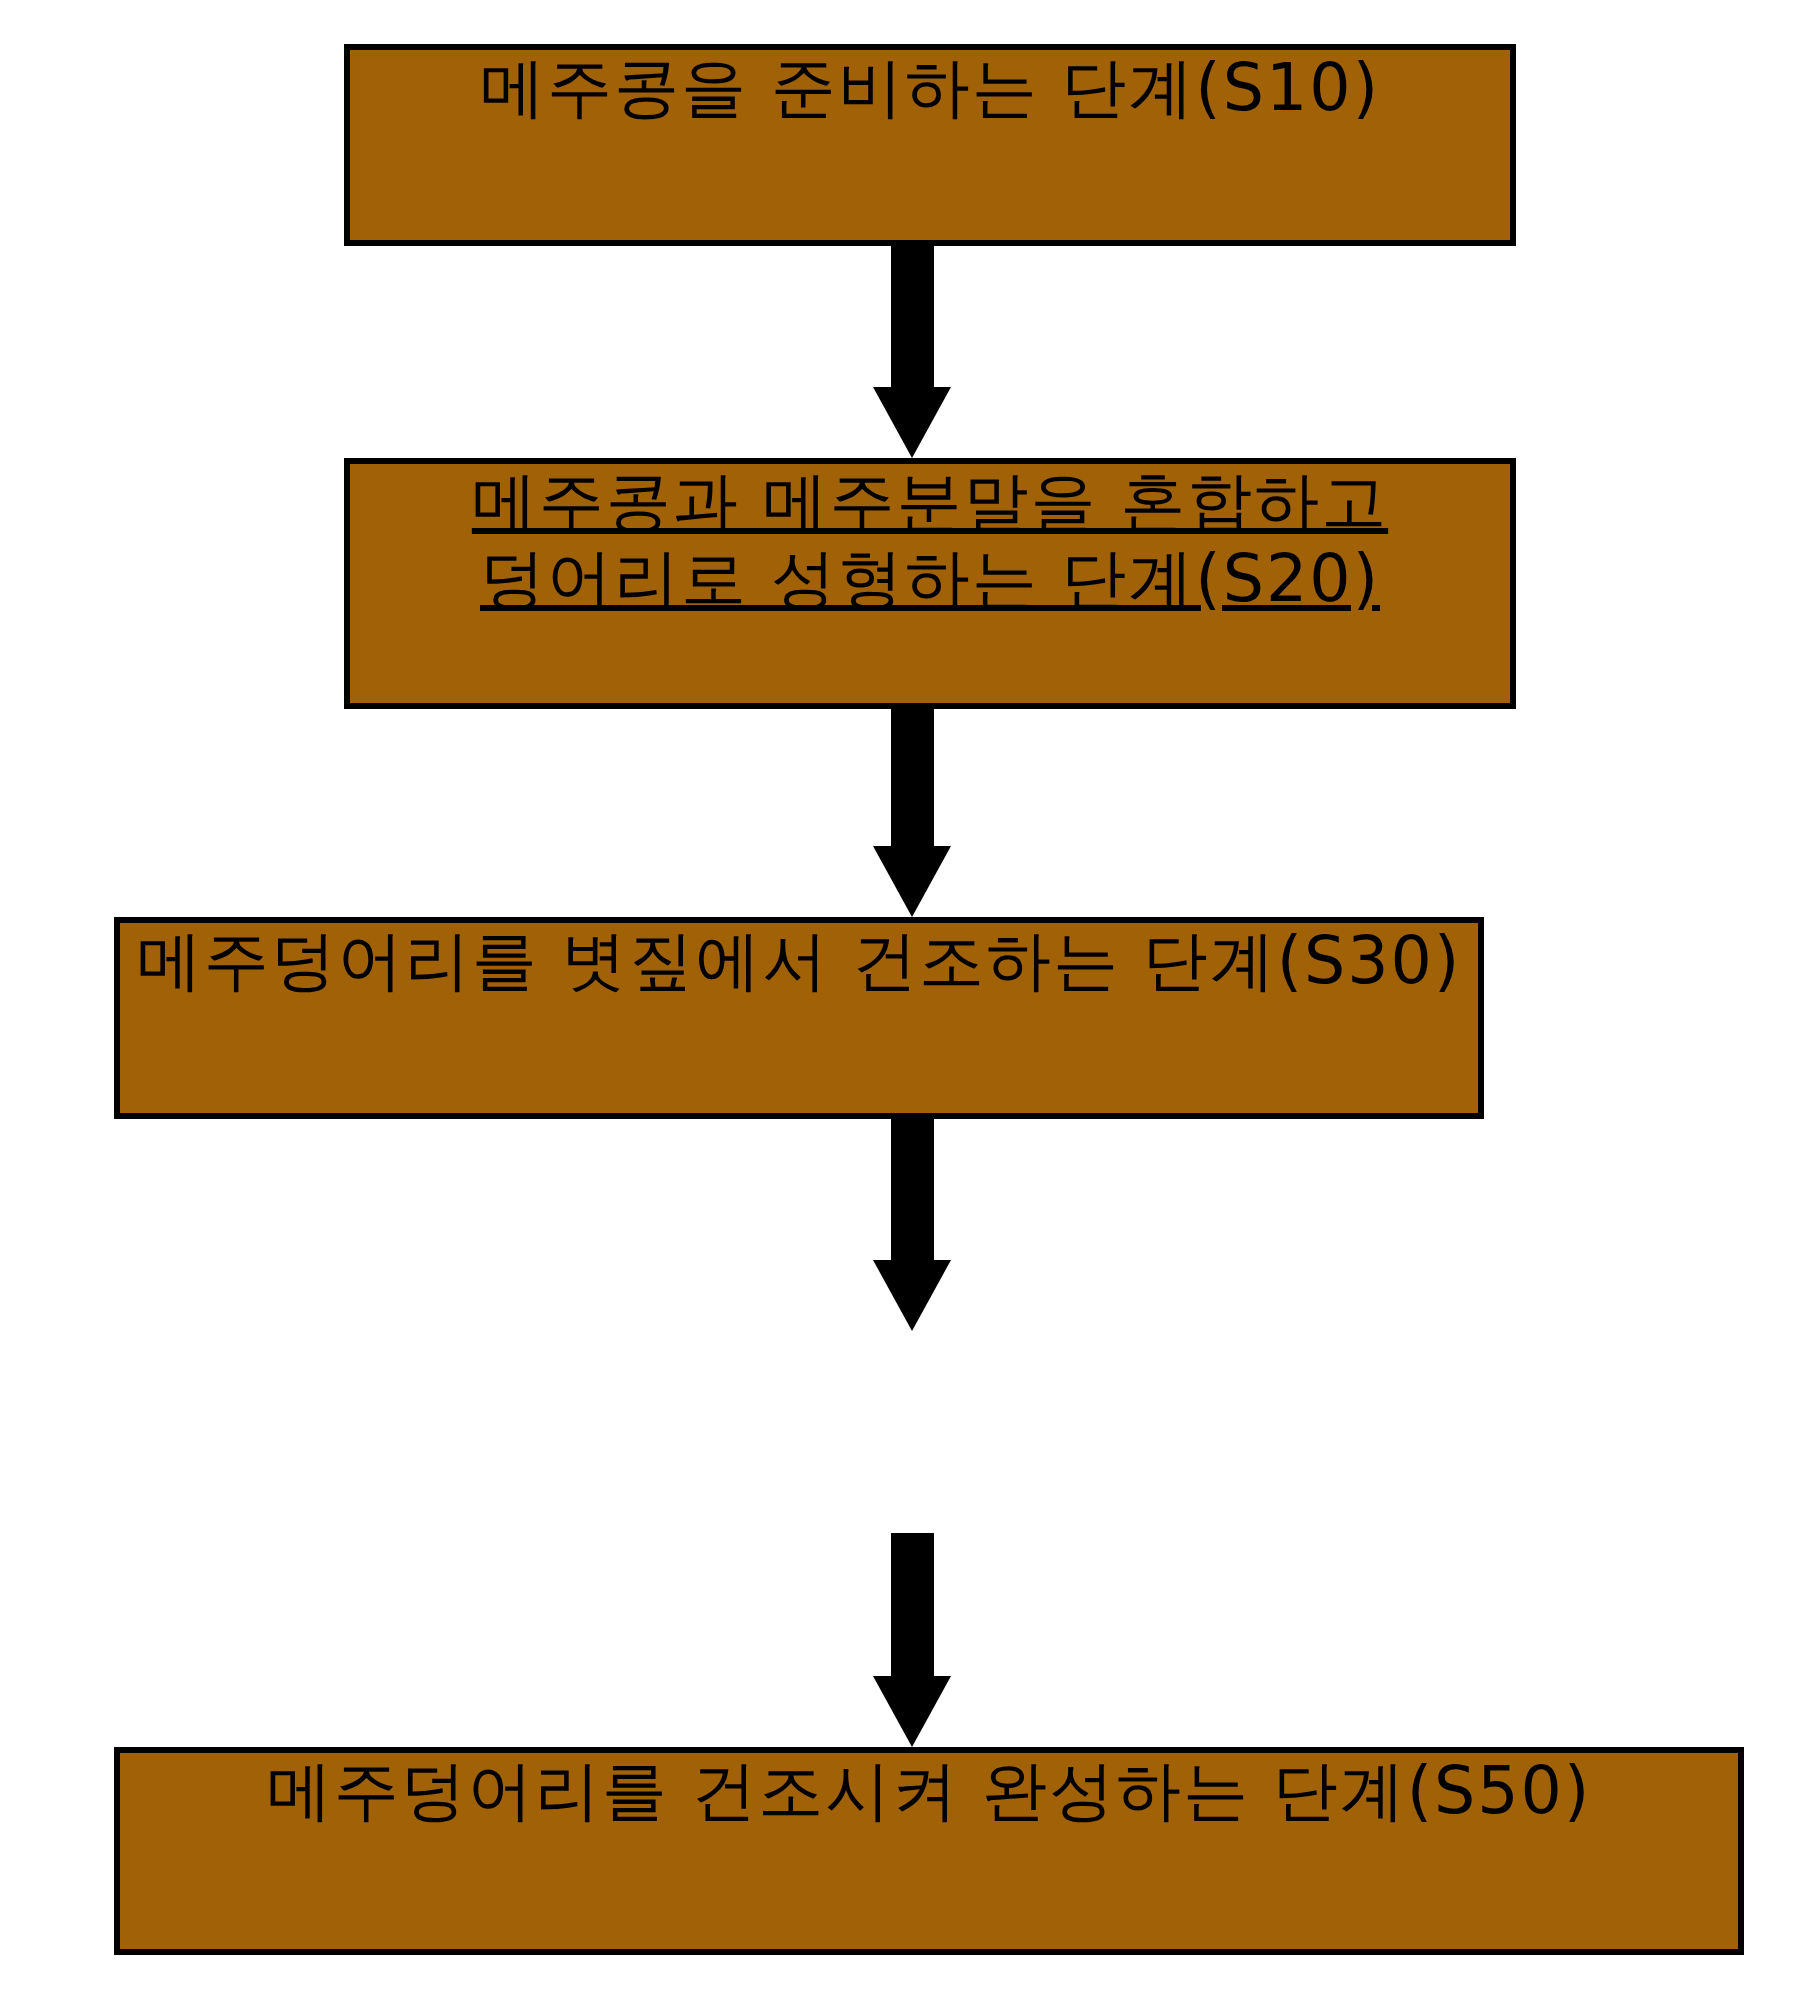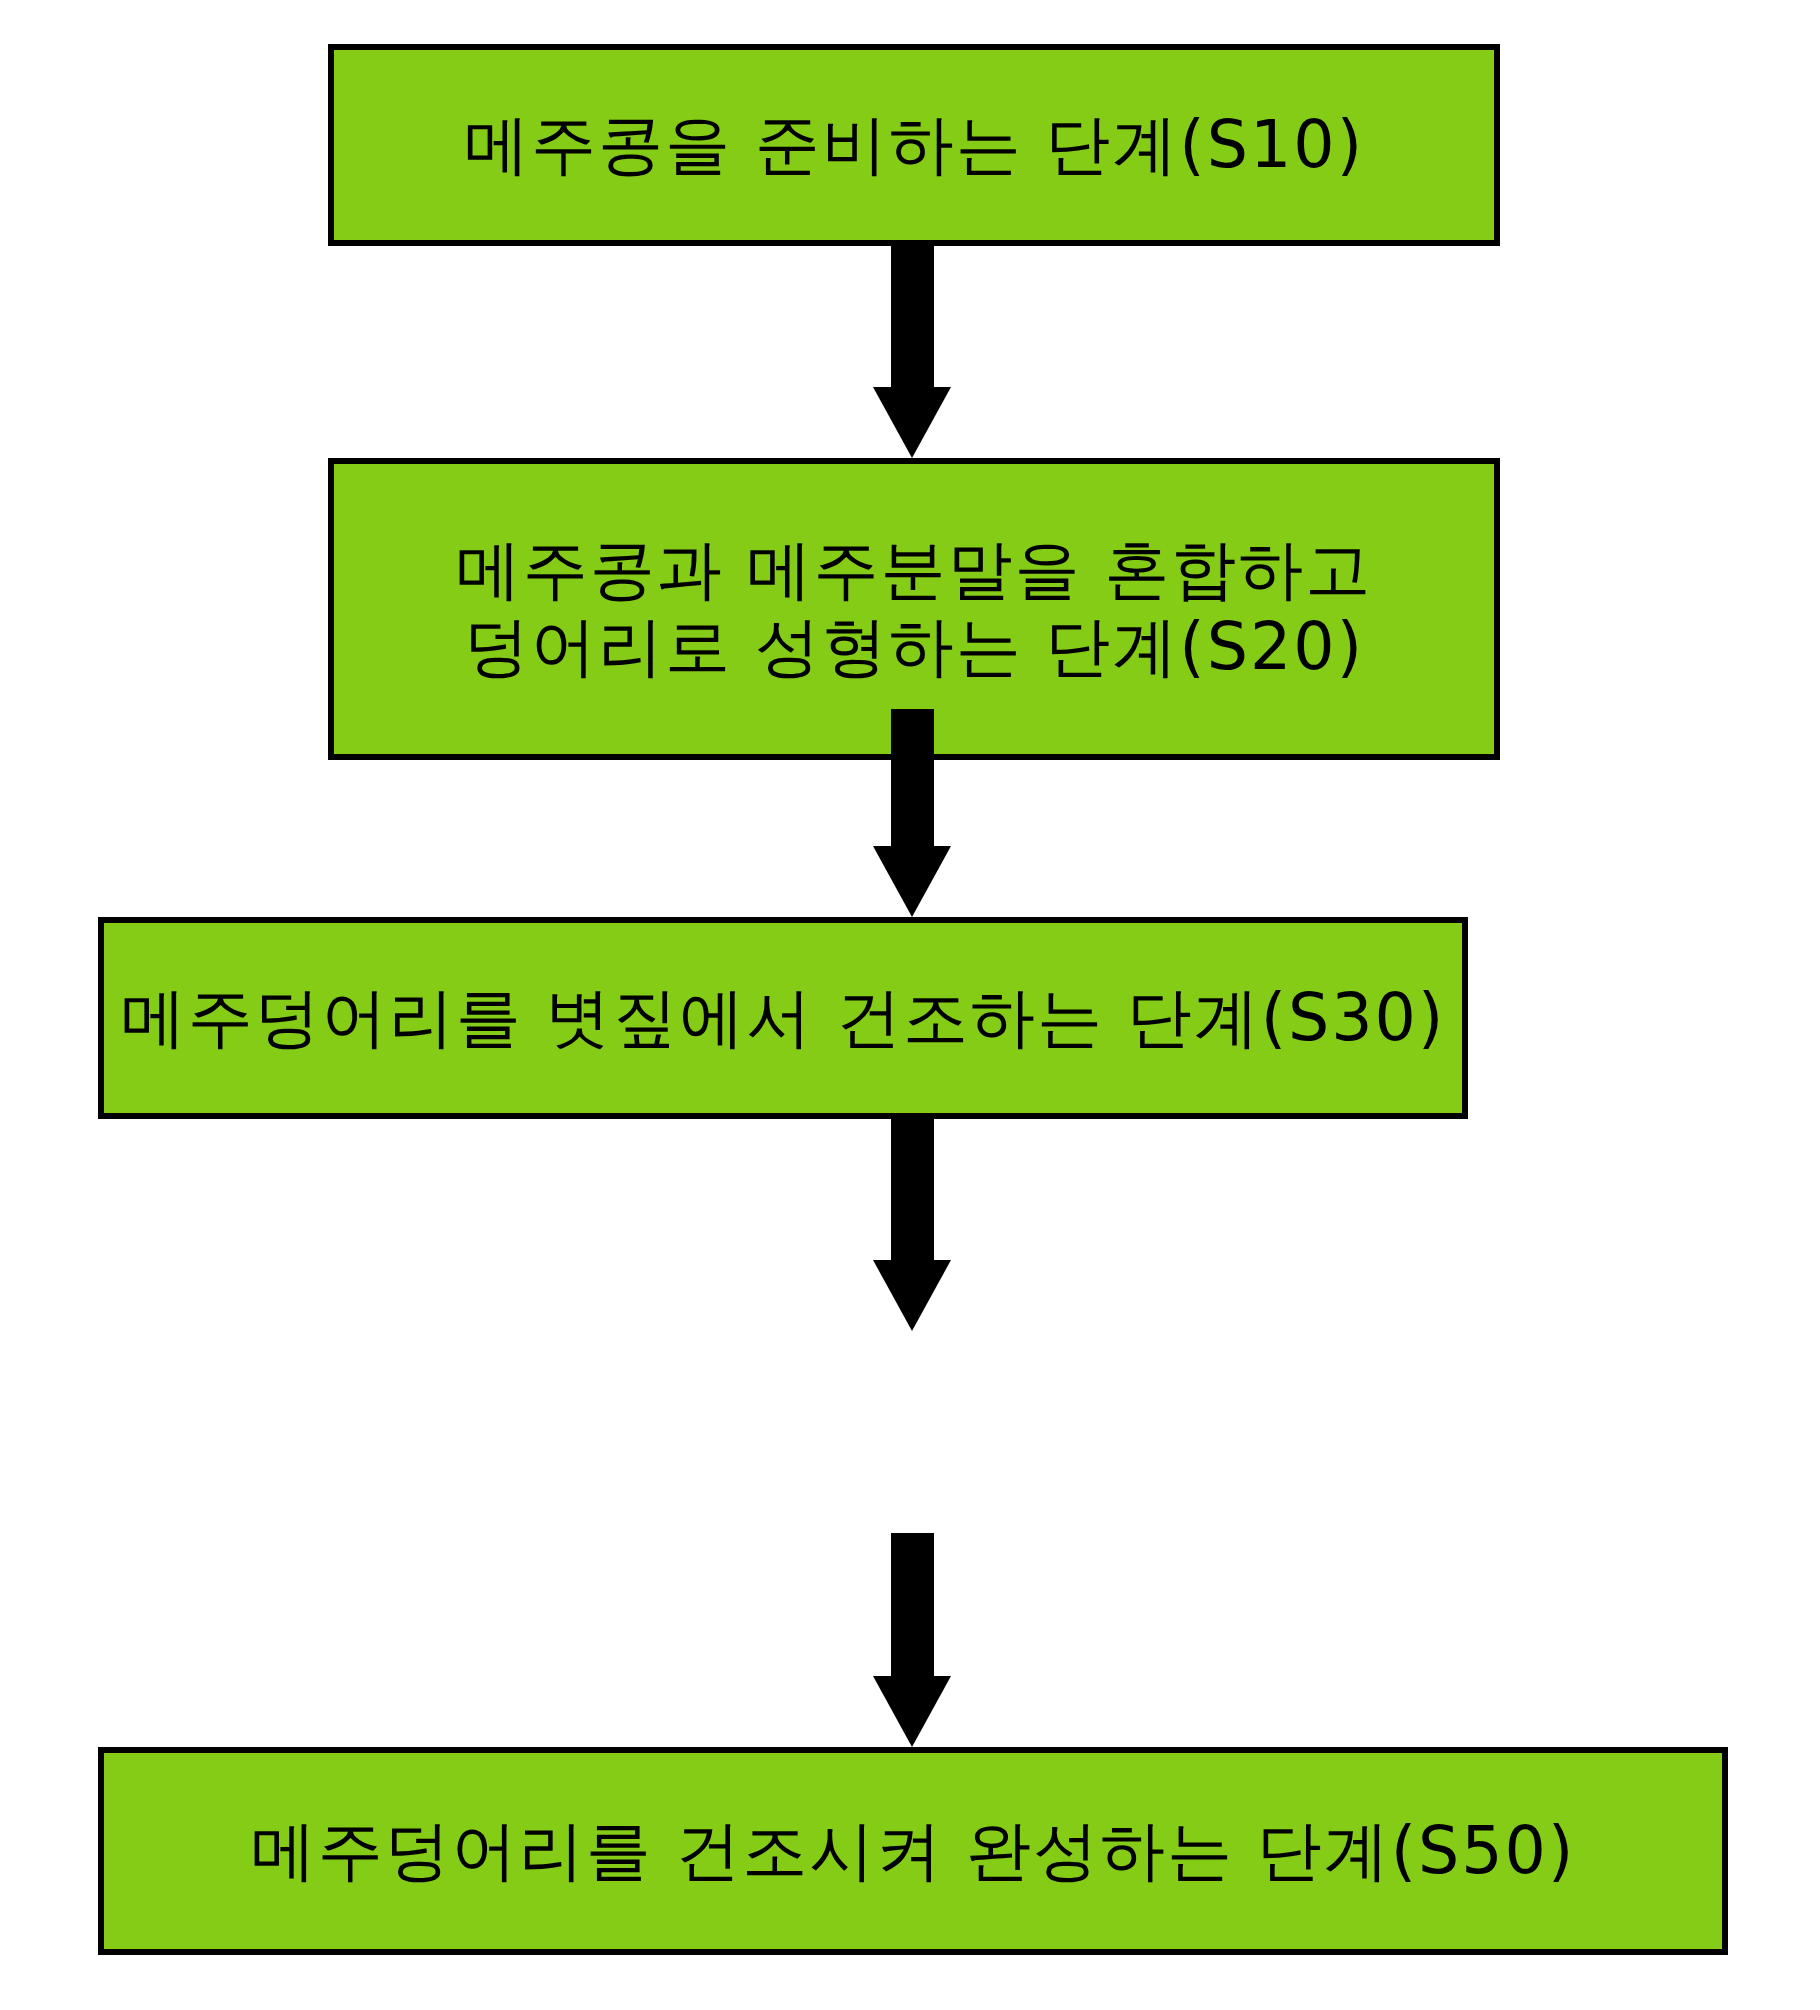--- a/index.html
+++ b/index.html
@@ -14,38 +14,38 @@
     position: relative;
     width: 1820px;
     height: 2011px;
     background: #ffffff;
     overflow: hidden;
   }
   .node {
     position: absolute;
     box-sizing: border-box;
     border: 6.9px solid #000000;
-    background: #84cc16;
+    background: #a16207;
     display: flex;
     flex-direction: column;
     align-items: center;
-    justify-content: center;
     text-align: center;
+    margin-left: 16px;
   }
   .node-line {
     color: #000000;
     font-family: "DejaVu Sans", sans-serif;
     font-size: 65px;
     line-height: 1.18;
     letter-spacing: 2px;
     white-space: nowrap;
   }
   
   #node-s10 { left: 328px;  top: 44px;   width: 1172px; height: 202px; }
-  #node-s20 { left: 328px;  top: 458px;  width: 1172px; height: 302px; }
+  #node-s20 { left: 328px;  top: 458px;  width: 1172px; height: 251px; text-decoration: underline; }
   #node-s30 { left: 98px;   top: 917px;  width: 1370px; height: 202px; }
   #node-s40 { left: 59px;   top: 1331px; width: 1706px; height: 202px; }
   #node-s50 { left: 98px;   top: 1747px; width: 1630px; height: 208px; }
 
   
   .arrow {
     position: absolute;
     width: 79px;
   }
   .arrow .shaft {

